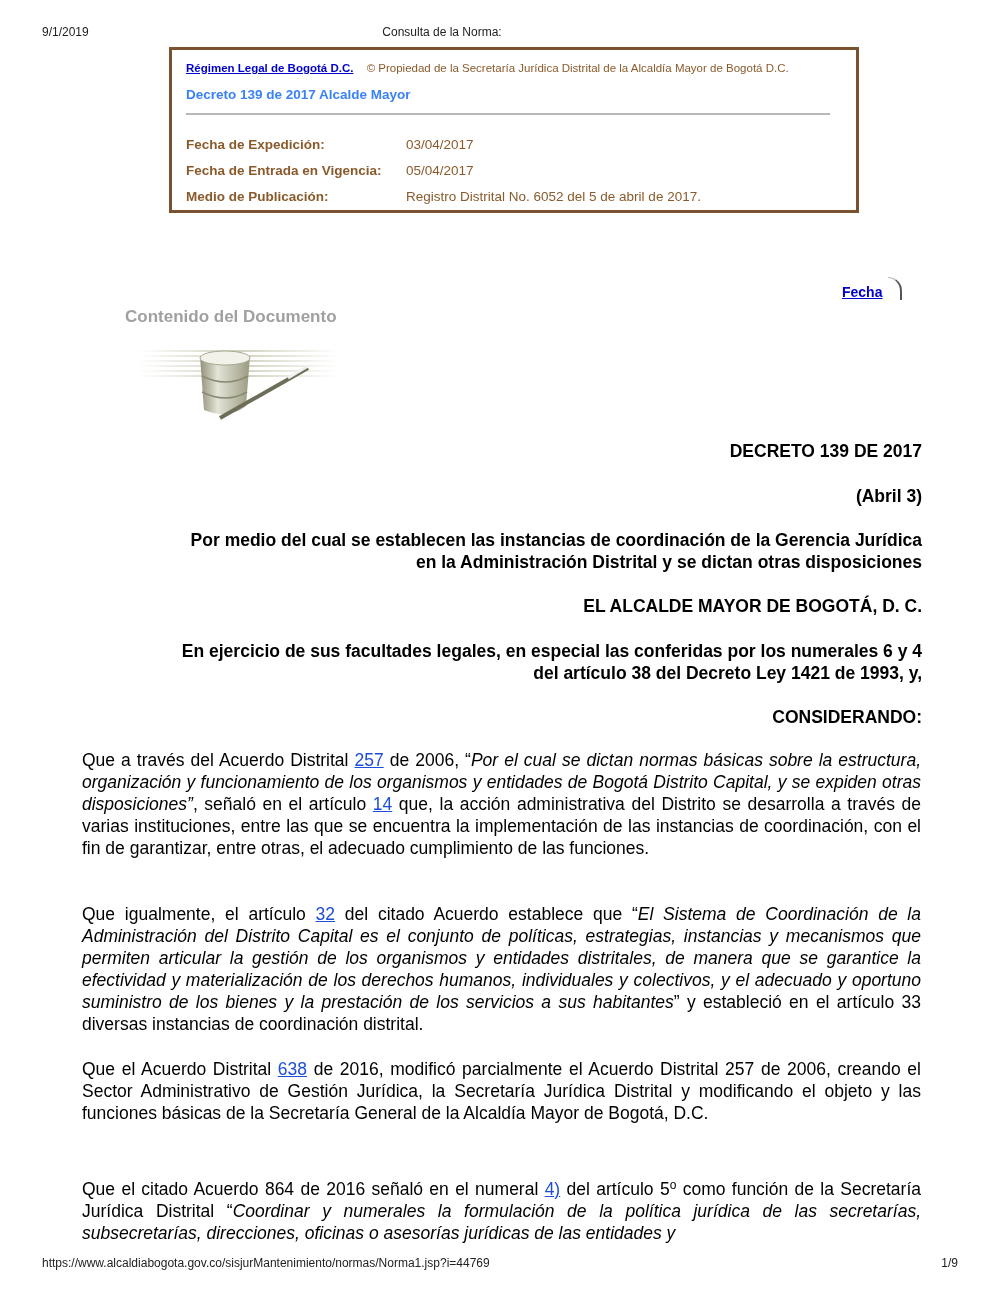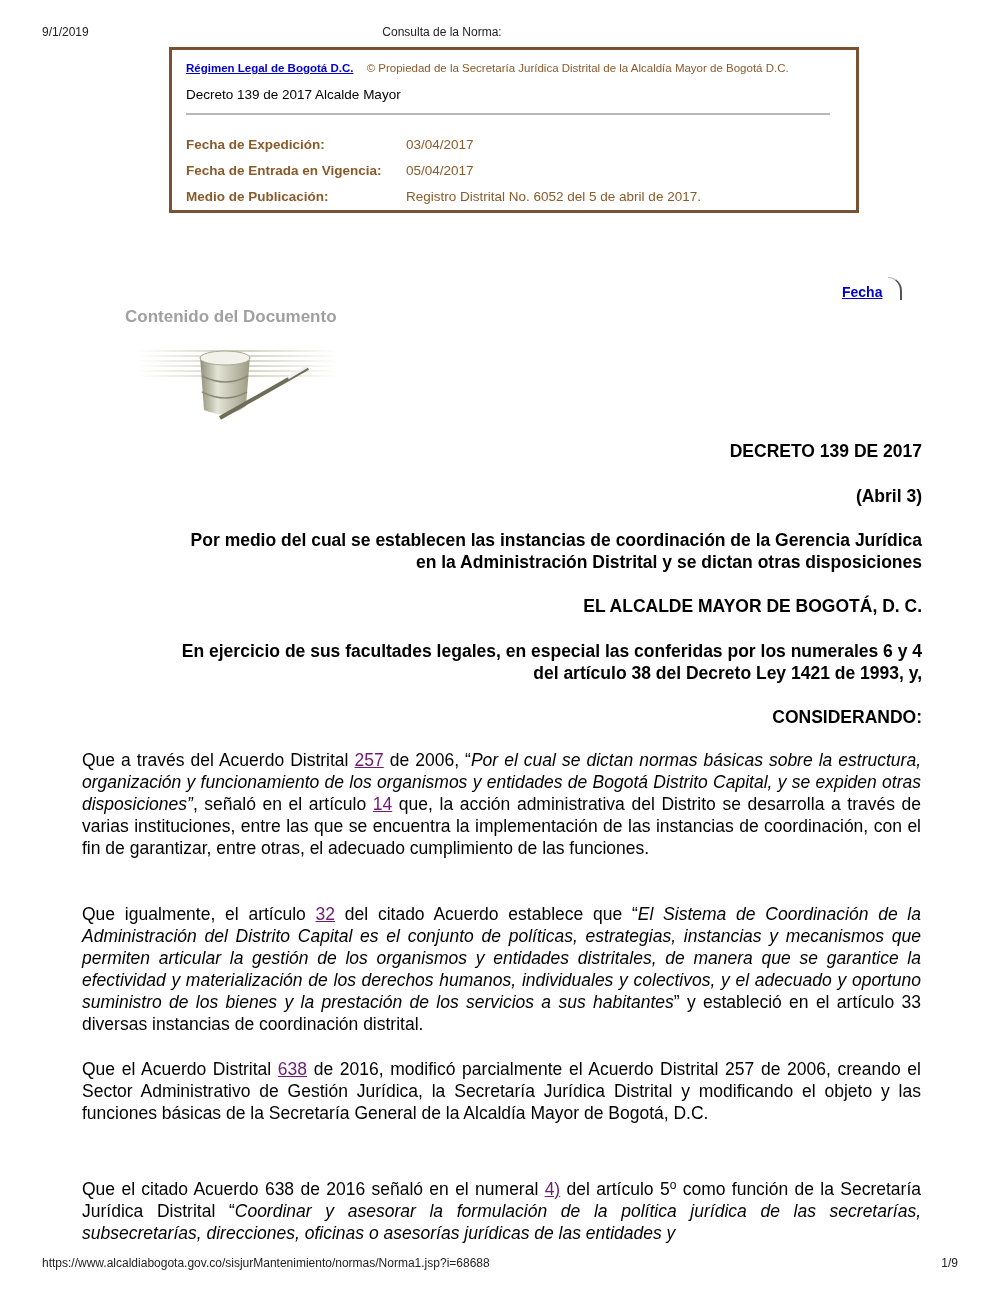--- a/index.html
+++ b/index.html
@@ -20,21 +20,21 @@
     .print-footer .page { position: absolute; right: 42px; }
 
     .info-box {
       position: absolute; left: 157px; top: 47px; width: 684px; height: 160px;
       border: 3px solid #7a5230; border-top-width: 3px;
       box-sizing: content-box;
       margin-left: 12px;
     }
     .info-box .row1 { position: absolute; left: 14px; top: 12px; font-size: 11.5px; color: #8a5a2b; white-space: nowrap; }
     .info-box .row1 a { color: #0000cc; font-weight: bold; text-decoration: underline; margin-right: 10px; }
-    .info-box .decree-title { position: absolute; left: 14px; top: 37px; font-size: 13.5px; font-weight: normal; color: #000000; }
+    .info-box .decree-title { position: absolute; left: 14px; top: 37px; font-size: 13.5px; font-weight: bold; color: #3b82f6; }
     .info-box .hr { position: absolute; left: 14px; top: 63px; width: 644px; height: 0; border-top: 2px solid #b8b8b8; }
     .meta-row { position: absolute; left: 14px; font-size: 13.5px; color: #8a5a2b; white-space: nowrap; }
     .meta-row .lbl { font-weight: bold; display: inline-block; width: 220px; }
     .meta-row .val { display: inline-block; }
 
     .temas {
       position: absolute; left: 842px; top: 284px; font-size: 14px; font-weight: bold; color: #0000cc; text-decoration: underline;
     }
     .temas-curl {
       position: absolute; left: 888px; top: 277px; width: 12px; height: 22px;
@@ -48,21 +48,21 @@
     .center-bold {
       position: absolute; left: 82px; width: 840px; text-align: right;
       font-size: 17.5px; font-weight: bold; line-height: 22px;
     }
     .center-bold.italic { }
 
     .para {
       position: absolute; left: 82px; width: 839px; font-size: 17.5px; line-height: 22px;
       text-align: justify; text-align-last: left;
     }
-    .para a { color: #701a75; text-decoration: underline; }
+    .para a { color: #1d4ed8; text-decoration: underline; }
     .para i { font-style: italic; }
     sup { font-size: 12px; vertical-align: 6px; }
   </style>
 </head>
 <body>
 
 <div class="print-header">
   <span class="date">9/1/2019</span>
   <span class="title">Consulta de la Norma:</span>
 </div>
@@ -127,18 +127,18 @@
 <div class="center-bold" style="top:640px;">En ejercicio de sus facultades legales, en especial las conferidas por los numerales 6 y 4</div>
 <div class="center-bold" style="top:662px;">del artículo 38 del Decreto Ley 1421 de 1993, y,</div>
 <div class="center-bold" style="top:706px;">CONSIDERANDO:</div>
 
 <div class="para" style="top:749px;"><span>Que a través del Acuerdo Distrital </span><a href="#">257</a><span> de 2006, “</span><i>Por el cual se dictan normas básicas sobre la estructura, organización y funcionamiento de los organismos y entidades de Bogotá Distrito Capital, y se expiden otras disposiciones”</i><span>, señaló en el artículo </span><a href="#">14</a><span> que, la acción administrativa del Distrito se desarrolla a través de varias instituciones, entre las que se encuentra la implementación de las instancias de coordinación, con el fin de garantizar, entre otras, el adecuado cumplimiento de las funciones.</span></div>
 
 <div class="para" style="top:903px;"><span>Que igualmente, el artículo </span><a href="#">32</a><span> del citado Acuerdo establece que “</span><i>El Sistema de Coordinación de la Administración del Distrito Capital es el conjunto de políticas, estrategias, instancias y mecanismos que permiten articular la gestión de los organismos y entidades distritales, de manera que se garantice la efectividad y materialización de los derechos humanos, individuales y colectivos, y el adecuado y oportuno suministro de los bienes y la prestación de los servicios a sus habitantes</i><span>” y estableció en el artículo 33 diversas instancias de coordinación distrital.</span></div>
 
 <div class="para" style="top:1058px;"><span>Que el Acuerdo Distrital </span><a href="#">638</a><span> de 2016, modificó parcialmente el Acuerdo Distrital 257 de 2006, creando el Sector Administrativo de Gestión Jurídica, la Secretaría Jurídica Distrital y modificando el objeto y las funciones básicas de la Secretaría General de la Alcaldía Mayor de Bogotá, D.C.</span></div>
 
-<div class="para" style="top:1174px;"><span>Que el citado Acuerdo 638 de 2016 señaló en el numeral </span><a href="#">4)</a><span> del artículo 5</span><sup>o</sup><span>  como función de la Secretaría Jurídica Distrital “</span><i>Coordinar y asesorar la formulación de la política jurídica de las secretarías, subsecretarías, direcciones, oficinas o asesorías jurídicas de las entidades y</i></div>
+<div class="para" style="top:1174px;"><span>Que el citado Acuerdo 864 de 2016 señaló en el numeral </span><a href="#">4)</a><span> del artículo 5</span><sup>o</sup><span>  como función de la Secretaría Jurídica Distrital “</span><i>Coordinar y numerales la formulación de la política jurídica de las secretarías, subsecretarías, direcciones, oficinas o asesorías jurídicas de las entidades y</i></div>
 
 <div class="print-footer">
-  <span class="url">https://www.alcaldiabogota.gov.co/sisjurMantenimiento/normas/Norma1.jsp?i=68688</span>
+  <span class="url">https://www.alcaldiabogota.gov.co/sisjurMantenimiento/normas/Norma1.jsp?i=44769</span>
   <span class="page">1/9</span>
 </div>
 
 </body></html>

